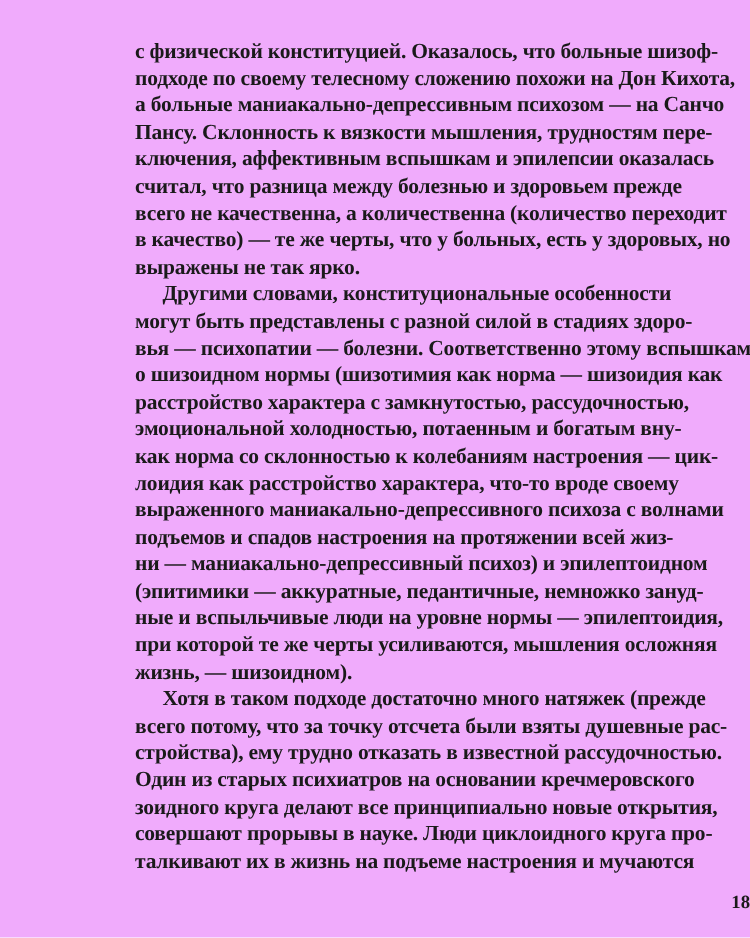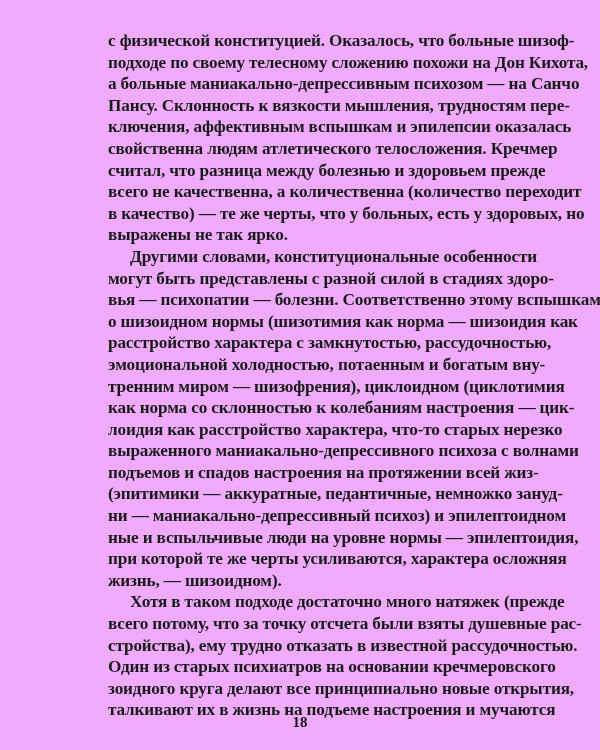--- a/index.html
+++ b/index.html
@@ -45,71 +45,70 @@
     text-align-last: left;
   }
   .line.indent {
     padding-left: 22px;
   }
   .page-number {
     position: absolute;
     left: 0;
     width: 600px;
     top: 714px;
-    text-align: center;
+    text-align: right;
     font-family: "Liberation Serif", "DejaVu Serif", serif;
     font-size: 15px;
     font-weight: bold;
     color: #1a1a1a;
   }
 </style>
 </head>
 <body>
 
 <div class="page">
   <div class="text-column">
 
     <div>
       <span class="line">с физической конституцией. Оказалось, что больные шизоф-</span>
       <span class="line">подходе по своему телесному сложению похожи на Дон Кихота,</span>
       <span class="line">а больные маниакально-депрессивным психозом — на Санчо</span>
       <span class="line">Пансу. Склонность к вязкости мышления, трудностям пере-</span>
       <span class="line">ключения, аффективным вспышкам и эпилепсии оказалась</span>
-      <span class="line">свойственна людям атлетического телосложения. Кречмер</span>
       <span class="line">считал, что разница между болезнью и здоровьем прежде</span>
       <span class="line">всего не качественна, а количественна (количество переходит</span>
       <span class="line">в качество) — те же черты, что у больных, есть у здоровых, но</span>
       <span class="line last">выражены не так ярко.</span>
     </div>
 
     <div>
       <span class="line indent">Другими словами, конституциональные особенности</span>
       <span class="line">могут быть представлены с разной силой в стадиях здоро-</span>
       <span class="line">вья — психопатии — болезни. Соответственно этому вспышкам</span>
       <span class="line">о шизоидном нормы (шизотимия как норма — шизоидия как</span>
       <span class="line">расстройство характера с замкнутостью, рассудочностью,</span>
       <span class="line">эмоциональной холодностью, потаенным и богатым вну-</span>
-      <span class="line">тренним миром — шизофрения), циклоидном (циклотимия</span>
       <span class="line">как норма со склонностью к колебаниям настроения — цик-</span>
-      <span class="line">лоидия как расстройство характера, что-то старых нерезко</span>
+      <span class="line">лоидия как расстройство характера, что-то вроде своему</span>
       <span class="line">выраженного маниакально-депрессивного психоза с волнами</span>
       <span class="line">подъемов и спадов настроения на протяжении всей жиз-</span>
+      <span class="line">ни — маниакально-депрессивный психоз) и эпилептоидном</span>
       <span class="line">(эпитимики — аккуратные, педантичные, немножко зануд-</span>
-      <span class="line">ни — маниакально-депрессивный психоз) и эпилептоидном</span>
       <span class="line">ные и вспыльчивые люди на уровне нормы — эпилептоидия,</span>
-      <span class="line">при которой те же черты усиливаются, характера осложняя</span>
+      <span class="line">при которой те же черты усиливаются, мышления осложняя</span>
       <span class="line last">жизнь, — шизоидном).</span>
     </div>
 
     <div>
       <span class="line indent">Хотя в таком подходе достаточно много натяжек (прежде</span>
       <span class="line">всего потому, что за точку отсчета были взяты душевные рас-</span>
       <span class="line">стройства), ему трудно отказать в известной рассудочностью.</span>
       <span class="line">Один из старых психиатров на основании кречмеровского</span>
       <span class="line">зоидного круга делают все принципиально новые открытия,</span>
+      <span class="line">совершают прорывы в науке. Люди циклоидного круга про-</span>
       <span class="line">талкивают их в жизнь на подъеме настроения и мучаются</span>
 
     </div>
 
   </div>
 
   <div class="page-number">18</div>
 </div>
 
 </body></html>

